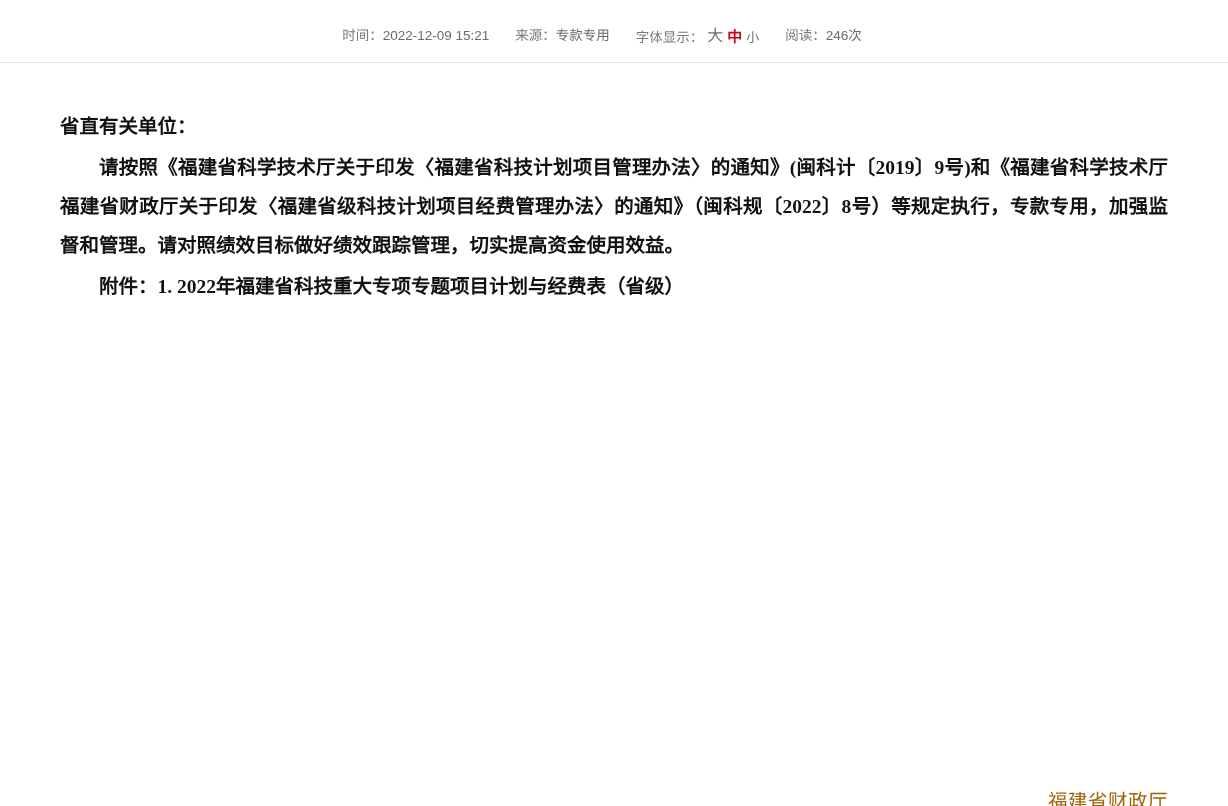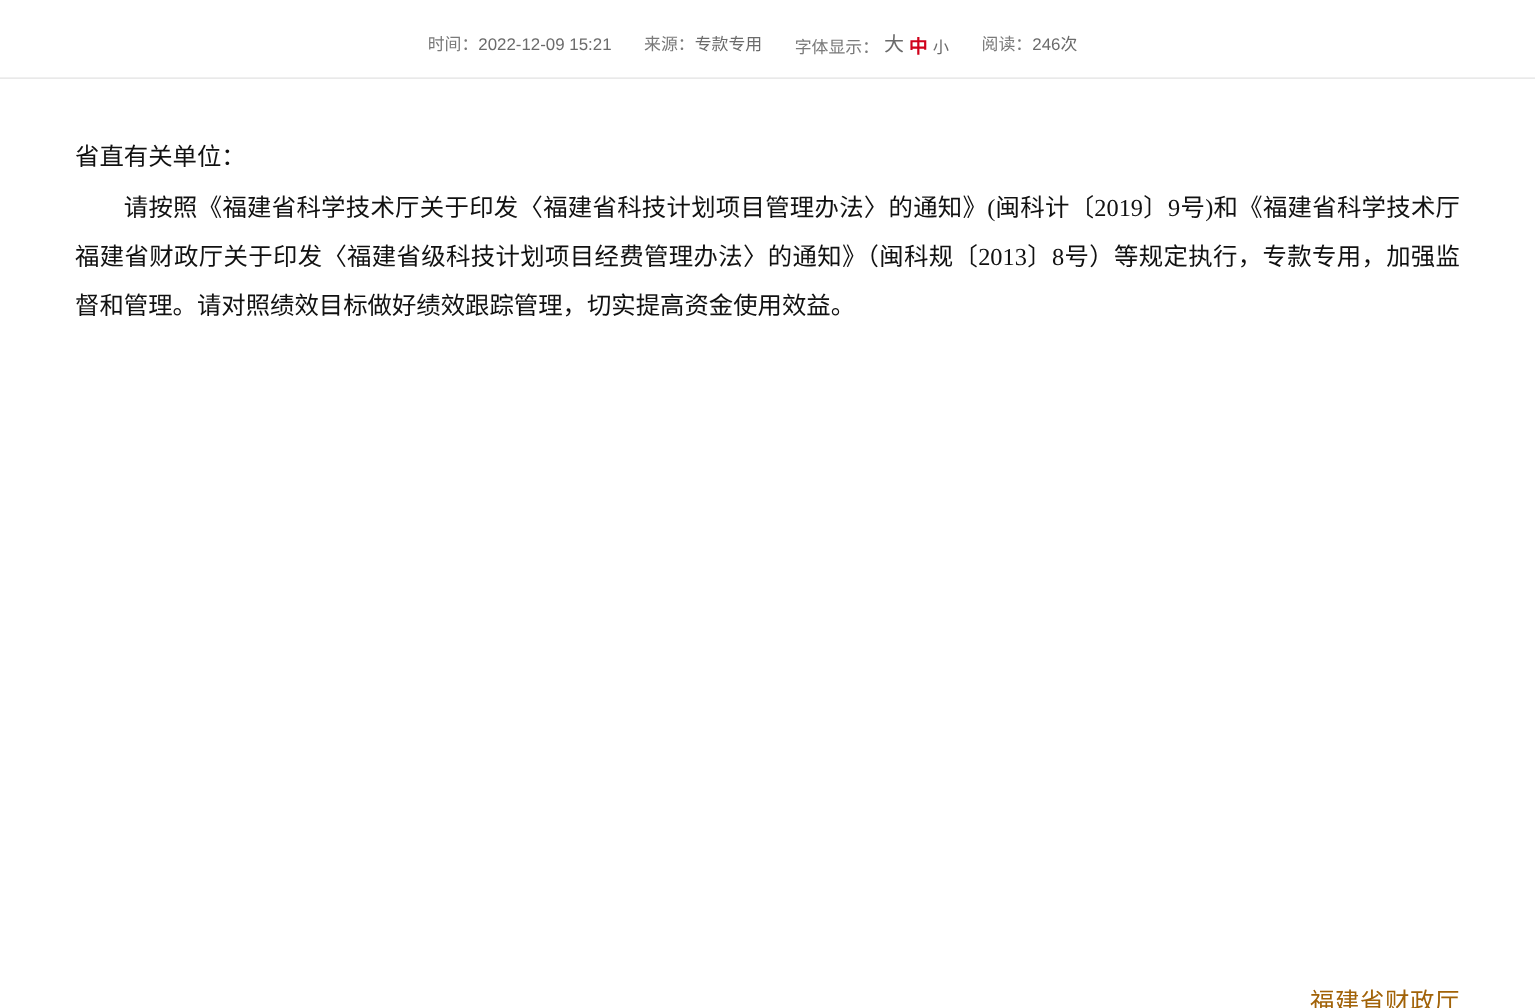--- a/index.html
+++ b/index.html
@@ -70,20 +70,21 @@
   .content {
     padding: 44px 60px 0 60px;
     font-size: 19.5px;
     line-height: 2.0;
     color: #111111;
     text-align: justify;
     text-justify: inter-ideograph;
   }
   .content p {
     margin: 0 0 2px 0;
+    font-weight: bold;
   }
   .p-indent {
     text-indent: 2em;
   }
   .attach-line {
     margin: 0;
     text-indent: 2em;
   }
   .attach-sub {
     margin: 0;
@@ -120,19 +121,22 @@
       <span class="fs-opt medium">中</span>
       <span class="fs-opt small">小</span>
     </span>
     <span class="meta-item">
       <span class="meta-label">阅读：</span><span class="meta-value">246次</span>
     </span>
   </div>
 
   <div class="content">
     <p>省直有关单位：</p>
-    <p class="p-indent">请按照《福建省科学技术厅关于印发〈福建省科技计划项目管理办法〉的通知》(闽科计〔2019〕9号)和《福建省科学技术厅福建省财政厅关于印发〈福建省级科技计划项目经费管理办法〉的通知》（闽科规〔2013〕8号）等规定执行，专款专用，加强监督和管理。请对照绩效目标做好绩效跟踪管理，切实提高资金使用效益。</p>
+    <p class="p-indent">请按照《福建省科学技术厅关于印发〈福建省科技计划项目管理办法〉的通知》(闽科计〔2019〕9号)和《福建省科学技术厅福建省财政厅关于印发〈福建省级科技计划项目经费管理办法〉的通知》（闽科规〔2022〕8号）等规定执行，专款专用，加强监督和管理。请对照绩效目标做好绩效跟踪管理，切实提高资金使用效益。</p>
+    <p class="attach-line">
+      <span>附件：</span><span>1.  2022年福建省科技重大专项专题项目计划与经费表（省级）</span>
+    </p>
     <div class="spacer-block"></div>
   </div>
 
   <div class="signature">福建省财政厅</div>
 
 </div>
 
 </body></html>

